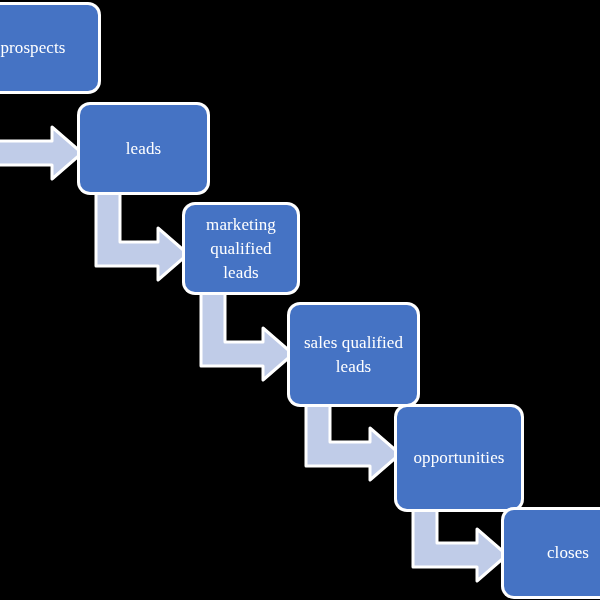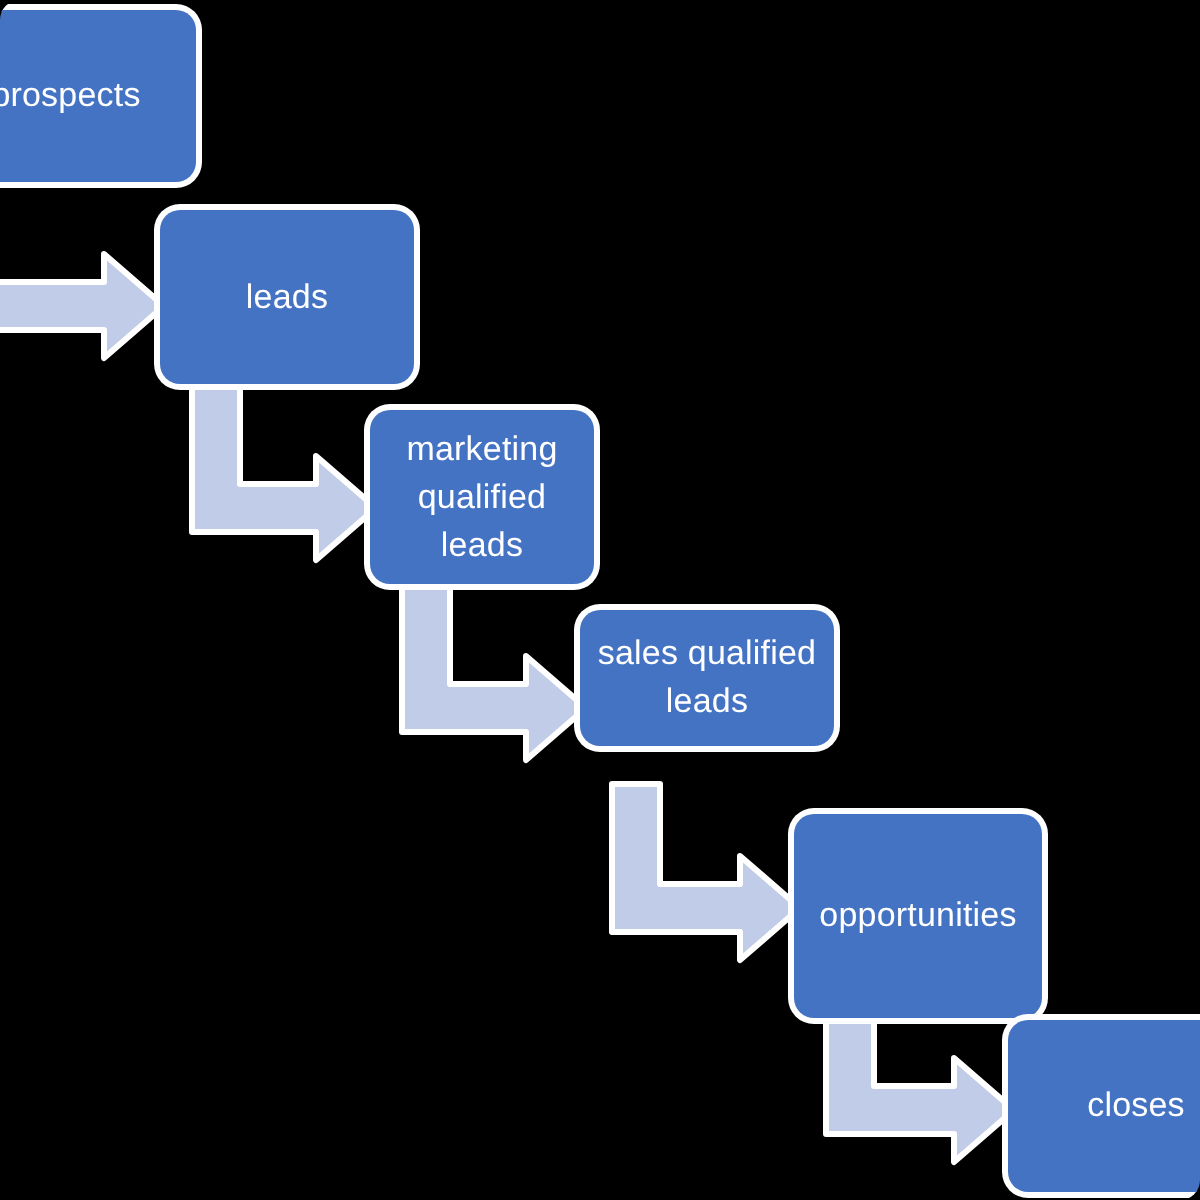--- a/index.html
+++ b/index.html
@@ -6,22 +6,21 @@
     margin: 0;
     padding: 0;
     background: #000000;
   }
   #canvas {
     position: relative;
     width: 600px;
     height: 600px;
     background: #000000;
     overflow: hidden;
-    font-family: Liberation Sans, sans-serif;
-    border-radius: 10px;
+    font-family: Liberation Serif, serif;
   }
 
   
   .node {
     position: absolute;
     box-sizing: border-box;
     background: #4573C4;
     border-radius: 10px;
     color: #FFFFFF;
     display: flex;
@@ -93,21 +92,21 @@
   <div class="node" id="n1" style="left: 80px; top: 105px; width: 127px; height: 87px;">
     <span class="label">leads</span>
   </div>
 
   <div class="node" id="n2" style="left: 185px; top: 205px; width: 112px; height: 87px;">
     <span class="label">marketing
 qualified
 leads</span>
   </div>
 
-  <div class="node" id="n3" style="left: 290px; top: 305px; width: 127px; height: 68px;">
+  <div class="node" id="n3" style="left: 290px; top: 305px; width: 127px; height: 99px;">
     <span class="label">sales qualified
 leads</span>
   </div>
 
   <div class="node" id="n4" style="left: 397px; top: 407px; width: 124px; height: 102px;">
     <span class="label">opportunities</span>
   </div>
 
   <div class="node" id="n5" style="left: 504px; top: 510px; width: 128px; height: 86px;">
     <span class="label">closes</span>

